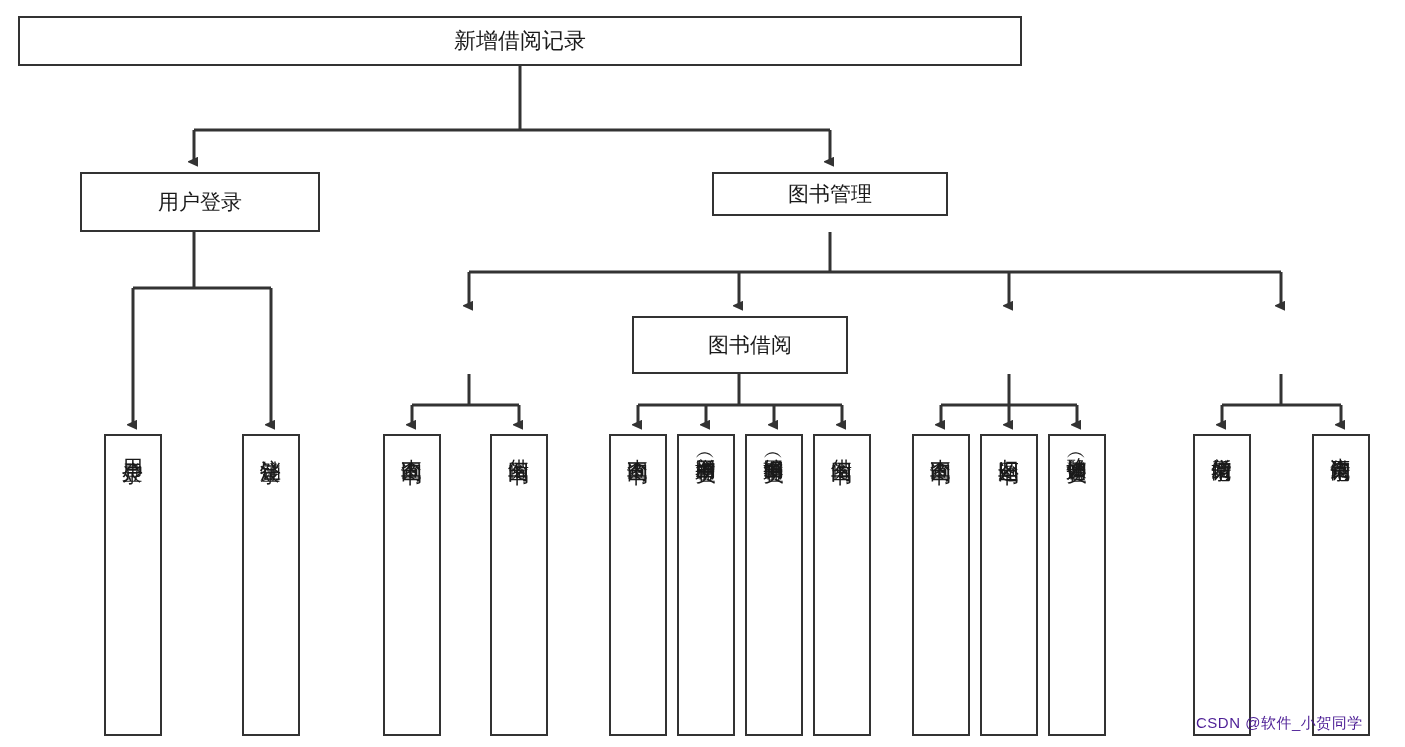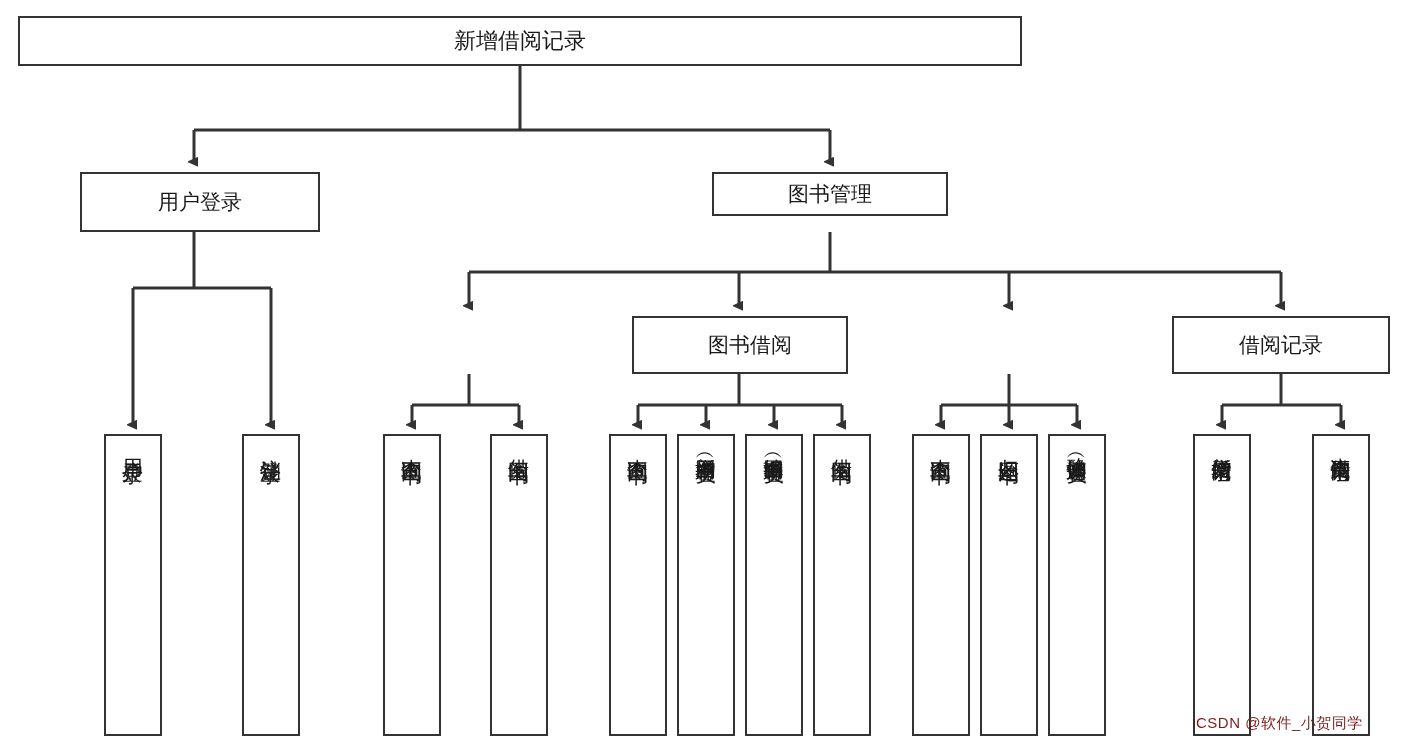--- a/index.html
+++ b/index.html
@@ -60,21 +60,21 @@
   }
   .node.vert.small .lbl {
     font-size: 20px;
     letter-spacing: 1px;
   }
   .watermark {
     position: absolute;
     left: 1196px;
     top: 714px;
     font-size: 15px;
-    color: #7f1d1d;
+    color: #4c1d95;
     white-space: nowrap;
     letter-spacing: 0.5px;
   }
 </style>
 </head>
 <body>
 
 <div id="canvas">
 
   <svg id="edges" viewBox="0 0 1405 747" width="1405" height="747">
@@ -134,23 +134,20 @@
   <div class="node horiz" style="left:80px; top:172px; width:240px; height:60px;">
     <span class="lbl">用户登录</span>
   </div>
   <div class="node horiz" style="left:712px; top:172px; width:236px; height:44px;">
     <span class="lbl">图书管理</span>
   </div>
 
   <div class="node horiz" style="left:632px; top:316px; width:216px; height:58px;padding-left:20px;">
     <span class="lbl">图书借阅</span>
   </div>
-  <div class="node horiz" style="left:1172px; top:316px; width:218px; height:58px;">
-    <span class="lbl">借阅记录</span>
-  </div>
 
   <div class="node vert" style="left:104px; top:434px; width:58px; height:302px;">
     <span class="lbl">用户登录</span>
   </div>
   <div class="node vert" style="left:242px; top:434px; width:58px; height:302px;">
     <span class="lbl">注销登录</span>
   </div>
 
   <div class="node vert" style="left:383px; top:434px; width:58px; height:302px;">
     <span class="lbl">查询图书</span>

